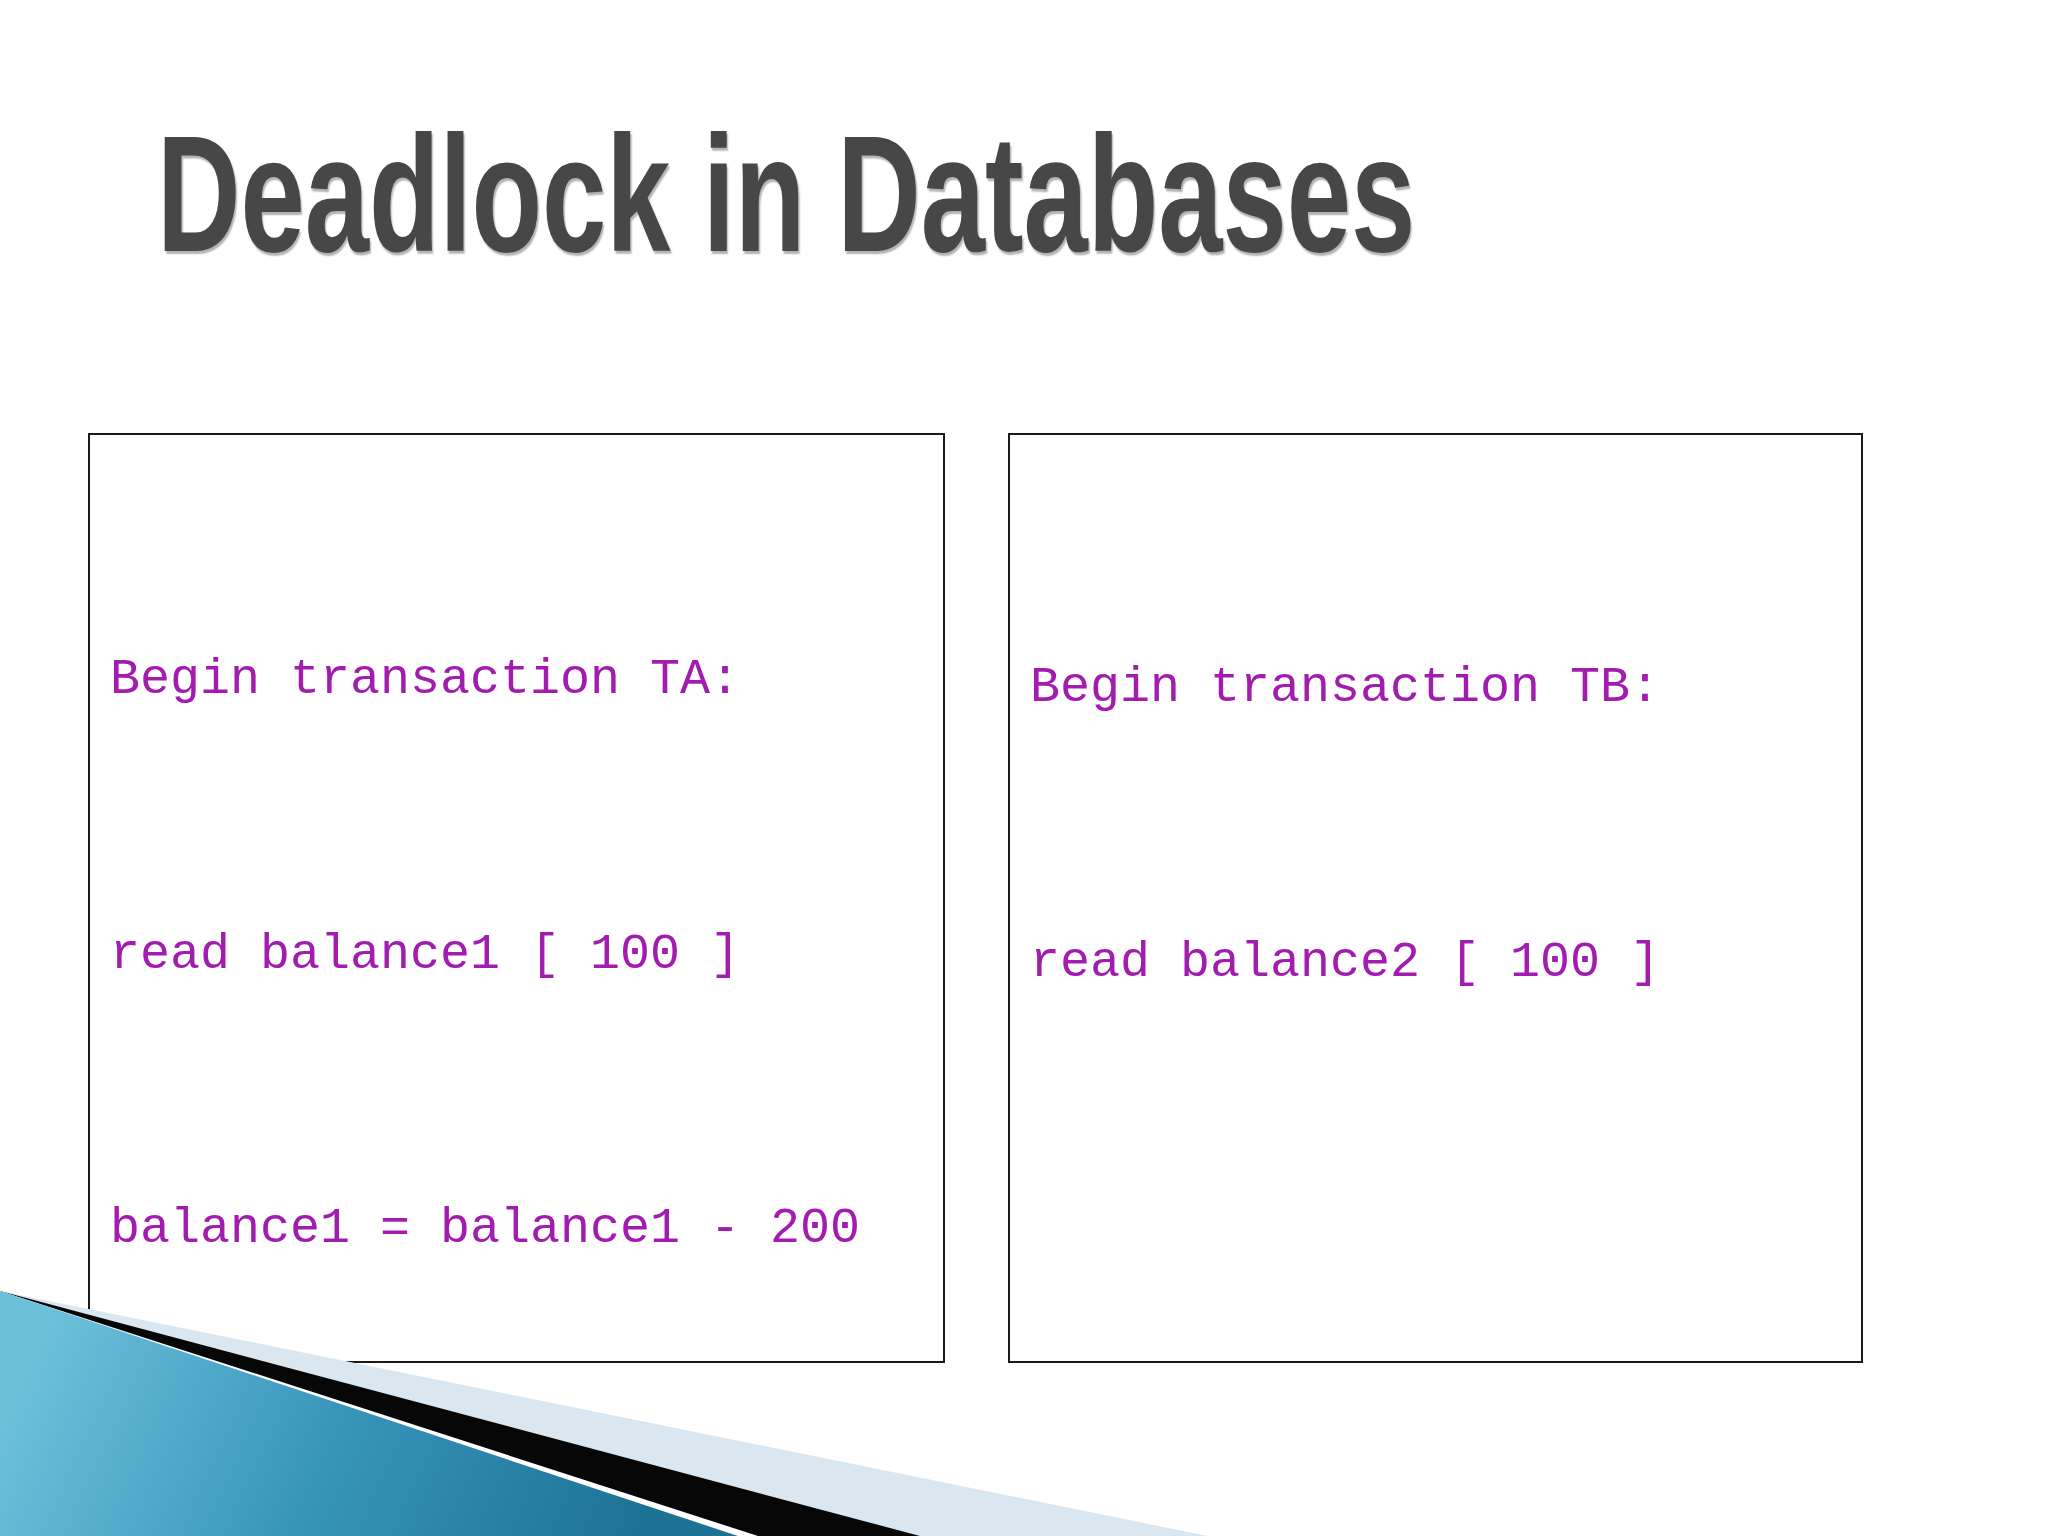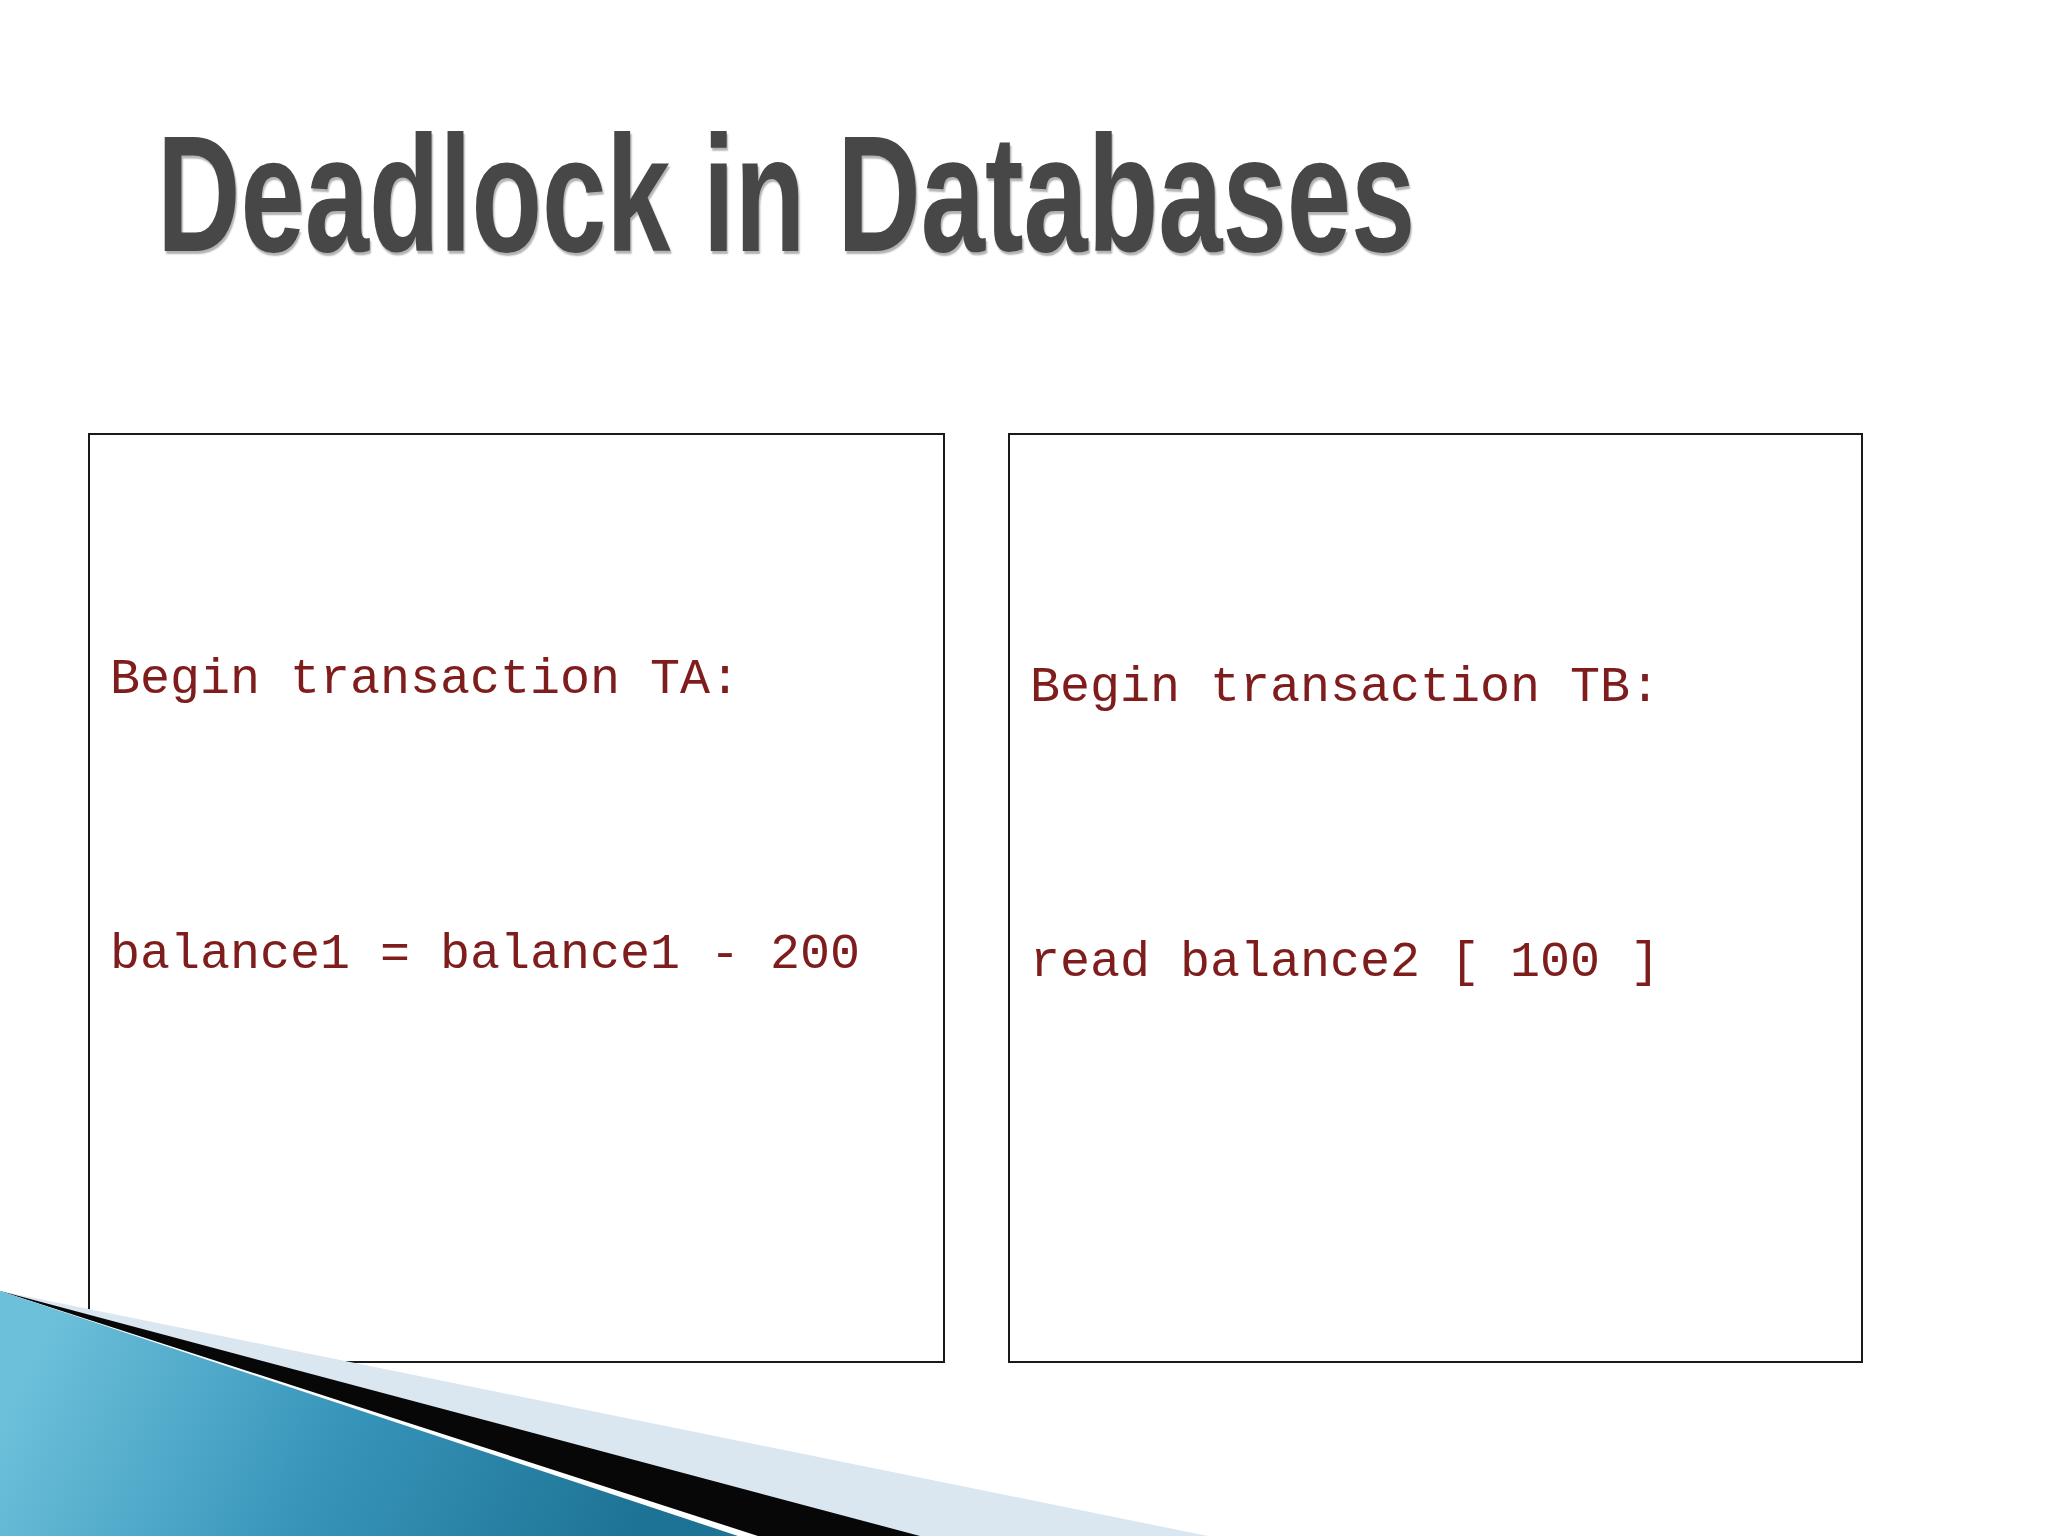--- a/index.html
+++ b/index.html
@@ -29,21 +29,21 @@
   .code-box {
     position: absolute;
     top: 433px;
     height: 930px;
     box-sizing: border-box;
     border: 2px solid #1a1a1a;
     background: #ffffff;
     font-family: "Liberation Mono", "DejaVu Sans Mono", monospace;
     font-size: 50px;
     line-height: 91.5px;
-    color: #7f1d1d;
+    color: #a21caf;
     white-space: pre;
     overflow: hidden;
   }
   .code-box.left  { left: 88px;  width: 857px; padding: 16px 0 0 20px; }
   .code-box.right { left: 1008px; width: 855px; padding: 24px 0 0 20px; }
   .code-line { white-space: pre; }
   .corner-decoration {
     position: absolute;
     left: 0; top: 0;
     width: 2048px;
@@ -53,20 +53,21 @@
 </style>
 </head>
 <body>
 
 <div class="slide">
 
   <div class="slide-title">Deadlock in Databases</div>
 
   <div class="code-box left">
     <div class="code-line">Begin transaction TA:</div>
+    <div class="code-line">read balance1 [ 100 ]</div>
     <div class="code-line">balance1 = balance1 - 200</div>
     
     
     
     
     
     
   </div>
 
   <div class="code-box right">

